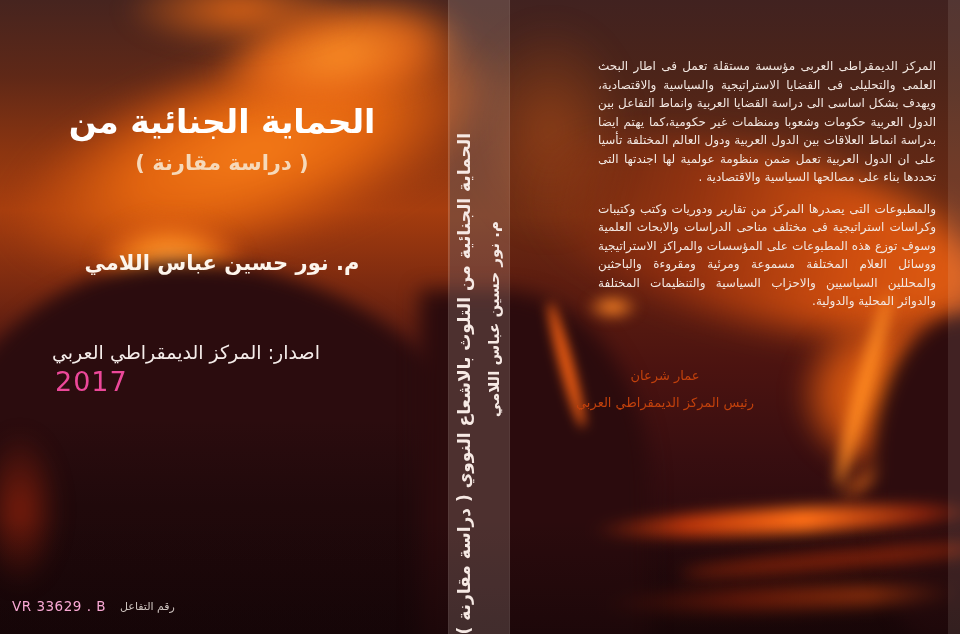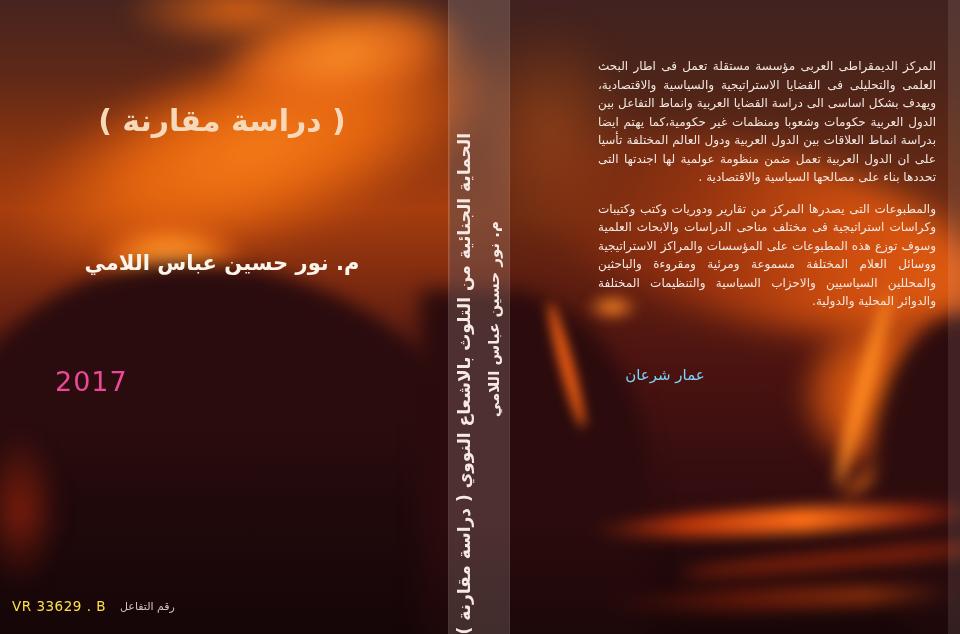--- a/index.html
+++ b/index.html
@@ -50,42 +50,42 @@
     background:linear-gradient(90deg,rgba(200,55,10,0) 0%,rgba(218,62,10,.85) 25%,#ff6e16 55%,rgba(200,50,10,.6) 85%,rgba(200,50,10,0) 100%);filter:blur(7px);}
   .streak2{left:680px;top:553px;width:300px;height:16px;transform:rotate(-5deg);background:rgba(186,48,9,.8);filter:blur(8px);border-radius:50%;}
   .streak3{left:600px;top:588px;width:360px;height:22px;transform:rotate(-2deg);border-radius:50%;
     background:linear-gradient(90deg,rgba(150,35,8,0) 0%,rgba(170,40,9,.8) 40%,rgba(210,70,14,.9) 75%,rgba(150,35,8,0) 100%);filter:blur(8px);}
   .vignette{inset:0;background:linear-gradient(180deg,rgba(0,0,0,0) 82%,rgba(15,4,6,.5) 100%);}
   
   .front,.back{position:absolute;inset:0;}
   .title{position:absolute;left:12px;top:100px;width:420px;margin:0;
     text-align:center;direction:rtl;color:#ffffff;font-weight:bold;}
   .t1{display:block;font-size:33px;line-height:43px;}
-  .t3{display:block;font-size:30px;line-height:41px;color:#f6d9ba;}
+  .t3{display:block;font-size:21px;line-height:41px;color:#f6d9ba;}
   .author{position:absolute;left:12px;top:251px;width:420px;text-align:center;direction:rtl;
     font-size:21px;font-weight:bold;color:#fdf5ec;}
   .publisher{position:absolute;left:52px;top:341px;direction:rtl;font-size:19px;color:#f5edea;white-space:nowrap;}
   .year{position:absolute;left:55px;top:366px;font-size:27px;color:#ec4899;letter-spacing:1px;}
   .reg{position:absolute;left:12px;top:598px;display:flex;align-items:center;gap:14px;}
-  .reg-latin{font-size:13.5px;color:#fde047;letter-spacing:.5px;}
+  .reg-latin{font-size:13.5px;color:#f9a8d4;letter-spacing:.5px;}
   .reg-ar{font-size:11px;color:#cfc5c1;}
   
   .spine{position:absolute;left:448px;top:0;width:62px;height:634px;box-sizing:border-box;
     background:rgba(250,232,222,.17);
     border-left:1px solid rgba(255,255,255,.05);border-right:1px solid rgba(255,255,255,.05);}
   .spine-rotor{position:absolute;top:0;left:0;width:634px;height:62px;
     transform:translateY(634px) rotate(-90deg);transform-origin:0 0;direction:rtl;color:#f6e9e4;}
   .spine-title{font-size:17px;line-height:31px;padding-right:133px;white-space:nowrap;font-weight:bold;}
   .spine-author{font-size:15px;line-height:28px;padding-right:221px;white-space:nowrap;font-weight:bold;}
   
   .blurb{position:absolute;left:586px;top:57px;width:350px;direction:rtl;text-align:justify;
     color:#f2e7e1;font-size:12px;line-height:18.5px;}
   .blurb p{margin:0 0 13px 12px;}
   .signatory{position:absolute;left:565px;top:362px;width:200px;text-align:center;direction:rtl;
-    color:#7dd3fc;font-size:15px;line-height:27px;}
+    color:#c2410c;font-size:13px;line-height:27px;}
   .edge-strip{position:absolute;left:948px;top:0;width:12px;height:634px;background:rgba(250,232,222,.10);}
 </style>
 </head>
 <body>
 
 <div class="page">
 
   <div class="bg">
     <div class="l-base"></div>
     <div class="r-base"></div>
@@ -108,23 +108,25 @@
     <div class="l-rim"></div>
     <div class="l-rim2"></div>
     <div class="streak1"></div>
     <div class="streak2"></div>
     <div class="streak3"></div>
     <div class="vignette"></div>
   </div>
 
   <section class="front">
     <h1 class="title">
+      <span class="t1">الحماية الجنائية من</span>
       <span class="t3">( دراسة مقارنة )</span>
     </h1>
     <div class="author">م. نور حسين عباس اللامي</div>
+    <div class="publisher">اصدار: المركز الديمقراطي العربي</div>
     <div class="year">2017</div>
     <div class="reg">
       <span class="reg-latin" dir="ltr">VR 33629 . B</span>
       <span class="reg-ar">رقم التفاعل</span>
     </div>
   </section>
 
   <div class="spine">
     <div class="spine-rotor">
       <div class="spine-title">الحماية الجنائية من التلوث بالاشعاع النووي ( دراسة مقارنة )</div>
@@ -132,18 +134,19 @@
     </div>
   </div>
 
   <section class="back">
     <div class="blurb">
       <p>المركز الديمقراطى العربى مؤسسة مستقلة تعمل فى اطار البحث العلمى والتحليلى فى القضايا الاستراتيجية والسياسية والاقتصادية، ويهدف بشكل اساسى الى دراسة القضايا العربية وانماط التفاعل بين الدول العربية حكومات وشعوبا ومنظمات غير حكومية،كما يهتم ايضا بدراسة انماط العلاقات بين الدول العربية ودول العالم المختلفة تأسيا على ان الدول العربية تعمل ضمن منظومة عولمية لها اجندتها التى تحددها بناء على مصالحها السياسية والاقتصادية .</p>
       <p>والمطبوعات التى يصدرها المركز من تقارير ودوريات وكتب وكتيبات وكراسات استراتيجية فى مختلف مناحى الدراسات والابحاث العلمية وسوف توزع هذه المطبوعات على المؤسسات والمراكز الاستراتيجية ووسائل العلام المختلفة مسموعة ومرئية ومقروءة والباحثين والمحللين السياسيين والاحزاب السياسية والتنظيمات المختلفة والدوائر المحلية والدولية.</p>
     </div>
     <div class="signatory">
       <div>عمار شرعان</div>
+      <div>رئيس المركز الديمقراطي العربي</div>
     </div>
   </section>
 
   <div class="edge-strip"></div>
 
 </div>
 
 </body></html>

